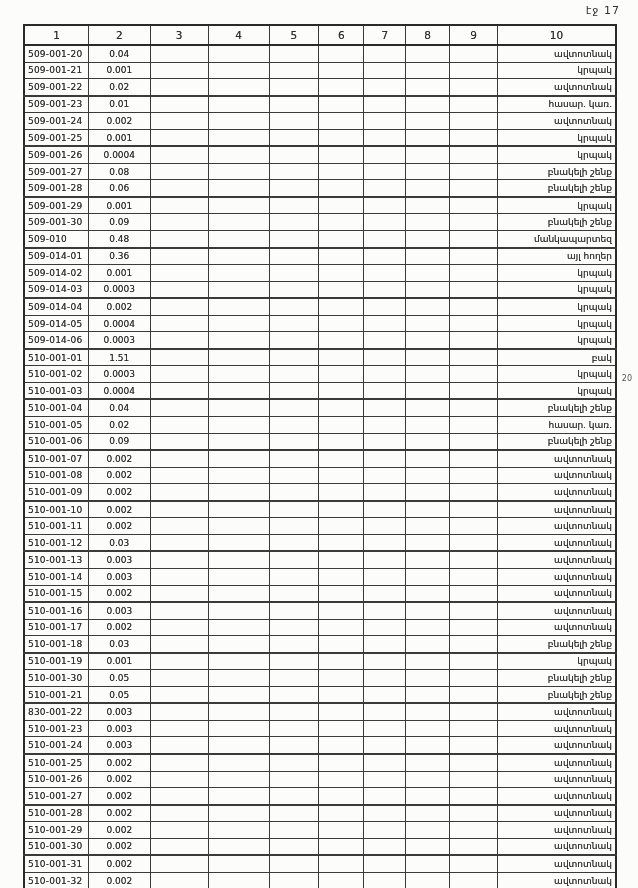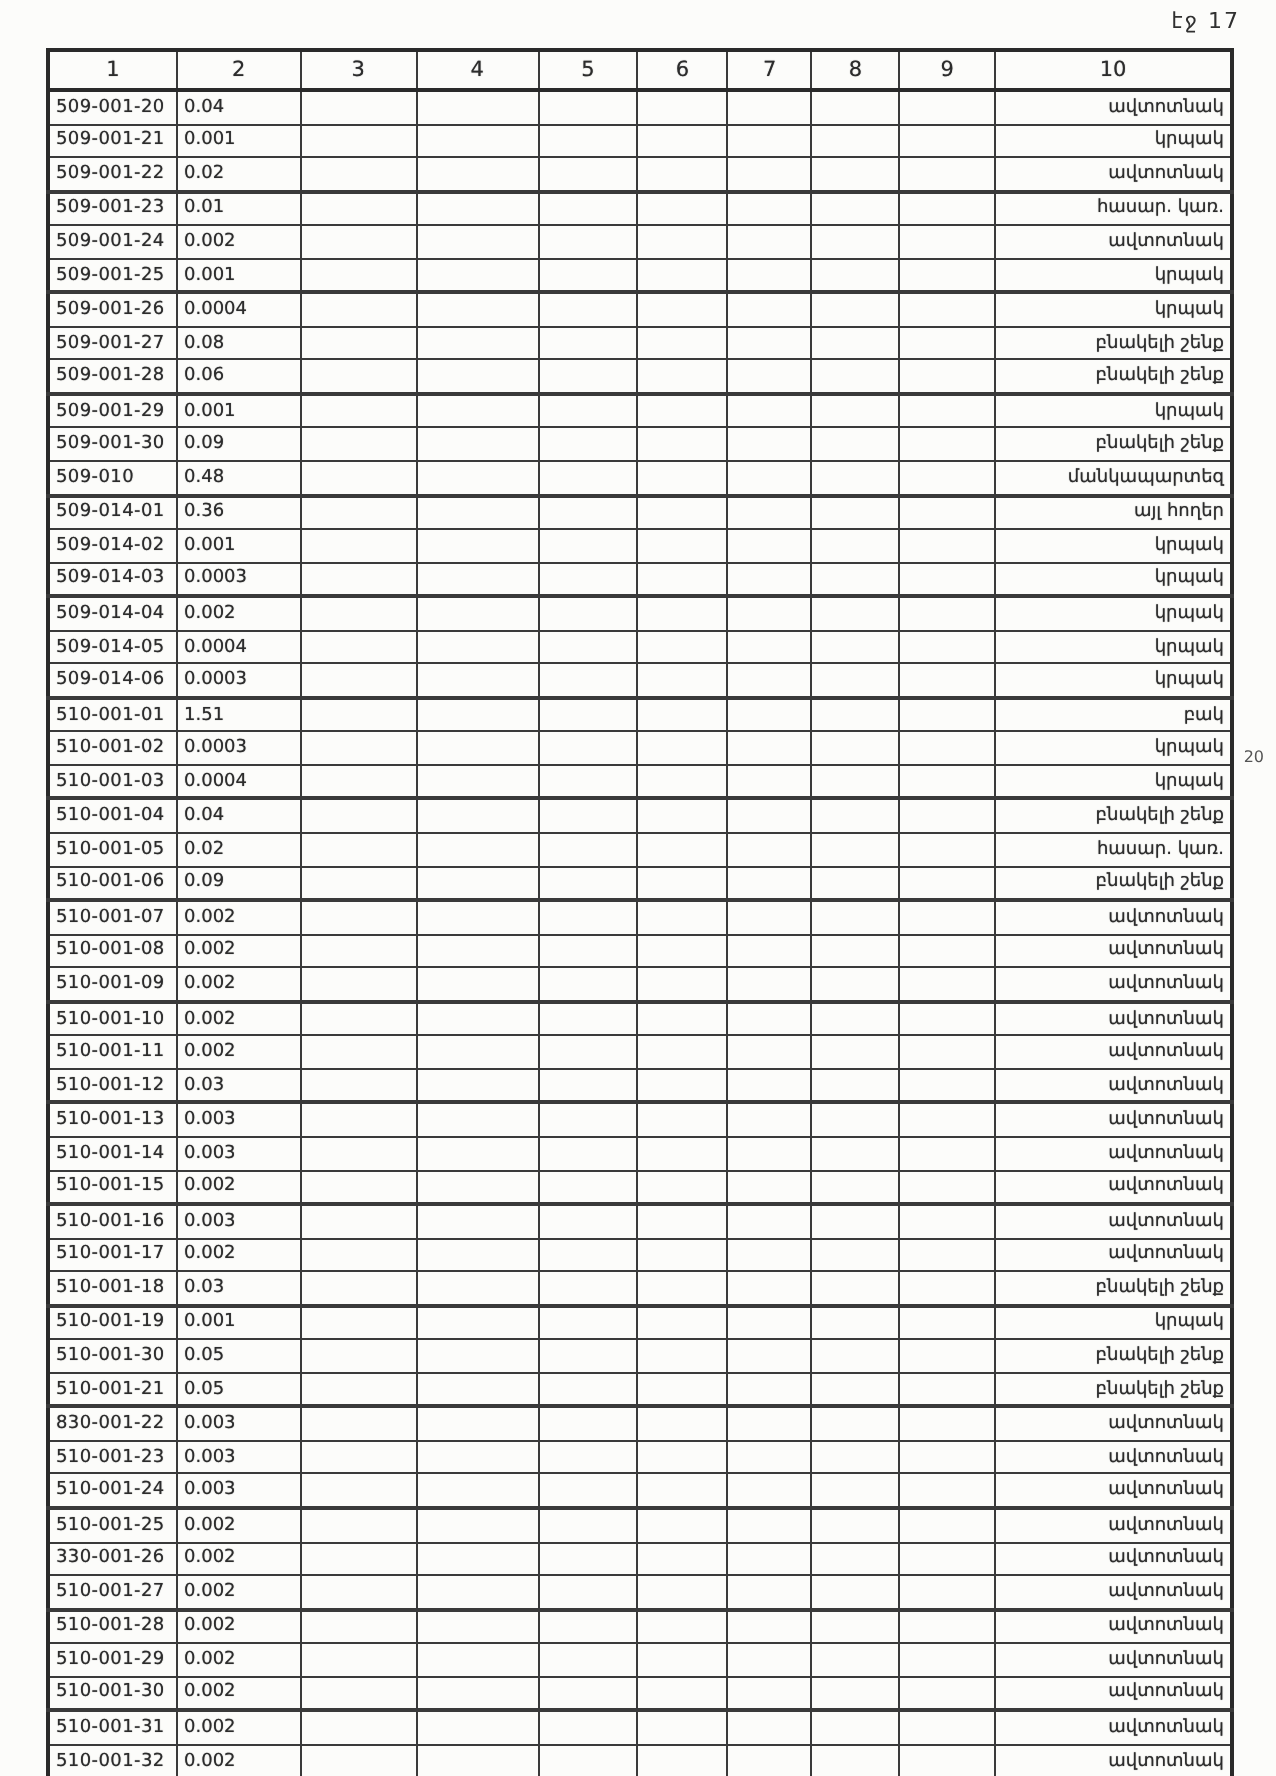--- a/index.html
+++ b/index.html
@@ -56,21 +56,21 @@
     text-shadow: 0 0 0.5px rgba(30,30,30,0.65);
   }
   table.scan th {
     height: 18px;
     font-size: 10.5px;
     font-weight: normal;
     text-align: center;
     border-bottom: 2px solid #2a2a2a;
   }
   td.c-id { text-align: left; letter-spacing: 0.2px; border-right: 2px solid #2a2a2a; }
-  td.c-val { text-align: left; }
+  td.c-val { text-align: center; }
   td.c-type { text-align: right; border-left: 1px solid #2a2a2a; }
   tbody tr:nth-child(3n) td { border-bottom-width: 2px; }
   tbody tr td { border-top-color: #303030; }
 </style>
 </head>
 <body>
 
 <div class="page">
 
   <div class="page-label">էջ 17</div>
@@ -615,21 +615,21 @@
           <td class="c-empty"></td>
           <td class="c-empty"></td>
           <td class="c-empty"></td>
           <td class="c-empty"></td>
           <td class="c-empty"></td>
           <td class="c-empty"></td>
           <td class="c-empty"></td>
           <td class="c-type">ավտոտնակ</td>
         </tr>
         <tr>
-          <td class="c-id">330-001-26</td>
+          <td class="c-id">510-001-26</td>
           <td class="c-val">0.002</td>
           <td class="c-empty"></td>
           <td class="c-empty"></td>
           <td class="c-empty"></td>
           <td class="c-empty"></td>
           <td class="c-empty"></td>
           <td class="c-empty"></td>
           <td class="c-empty"></td>
           <td class="c-type">ավտոտնակ</td>
         </tr>

